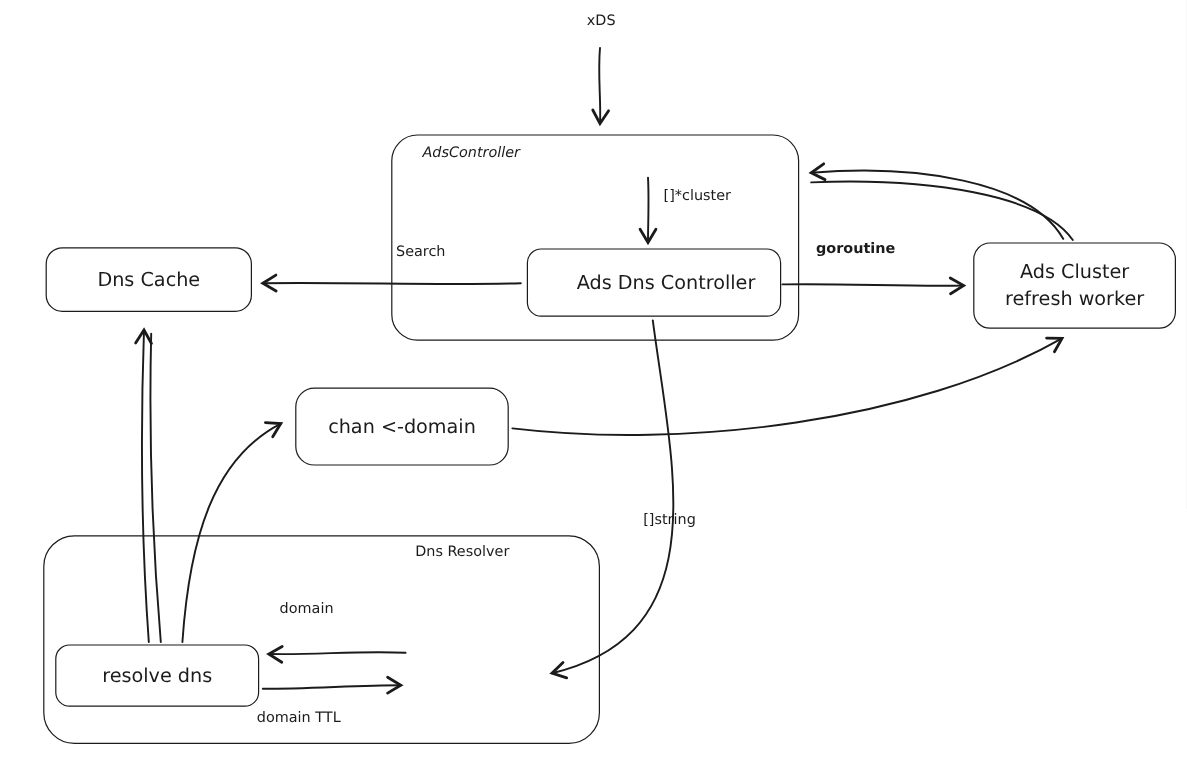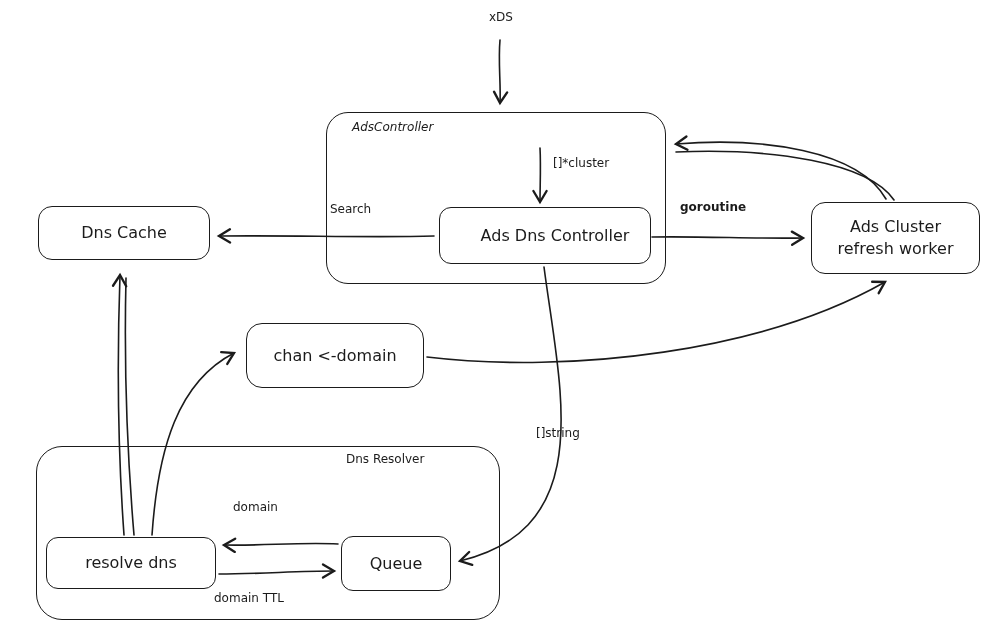--- a/index.html
+++ b/index.html
@@ -65,23 +65,20 @@
   </div>
 
   <div class="box" style="left:246px;top:323px;width:178px;height:65px;border-radius:16px;">
     <div>chan &lt;-domain</div>
   </div>
 
   <div class="box" style="left:46px;top:537px;width:170px;height:52px;border-radius:12px;">
     <div>resolve dns</div>
   </div>
 
-  <div class="box" style="left:341px;top:536px;width:110px;height:55px;border-radius:12px;">
-    <div>Queue</div>
-  </div>
 
   <div class="lbl" style="left:481px;top:10px;width:40px;text-align:center;">xDS</div>
   <div class="lbl" style="left:553px;top:156px;">[]*cluster</div>
   <div class="lbl" style="left:330px;top:202px;">Search</div>
   <div class="lbl" style="left:680px;top:200px;font-weight:bold;">goroutine</div>
   <div class="lbl" style="left:536px;top:398px;margin-top:28px;">[]string</div>
   <div class="lbl" style="left:233px;top:500px;">domain</div>
   <div class="lbl" style="left:214px;top:591px;">domain TTL</div>
 
   <svg id="edges" xmlns="http://www.w3.org/2000/svg">

